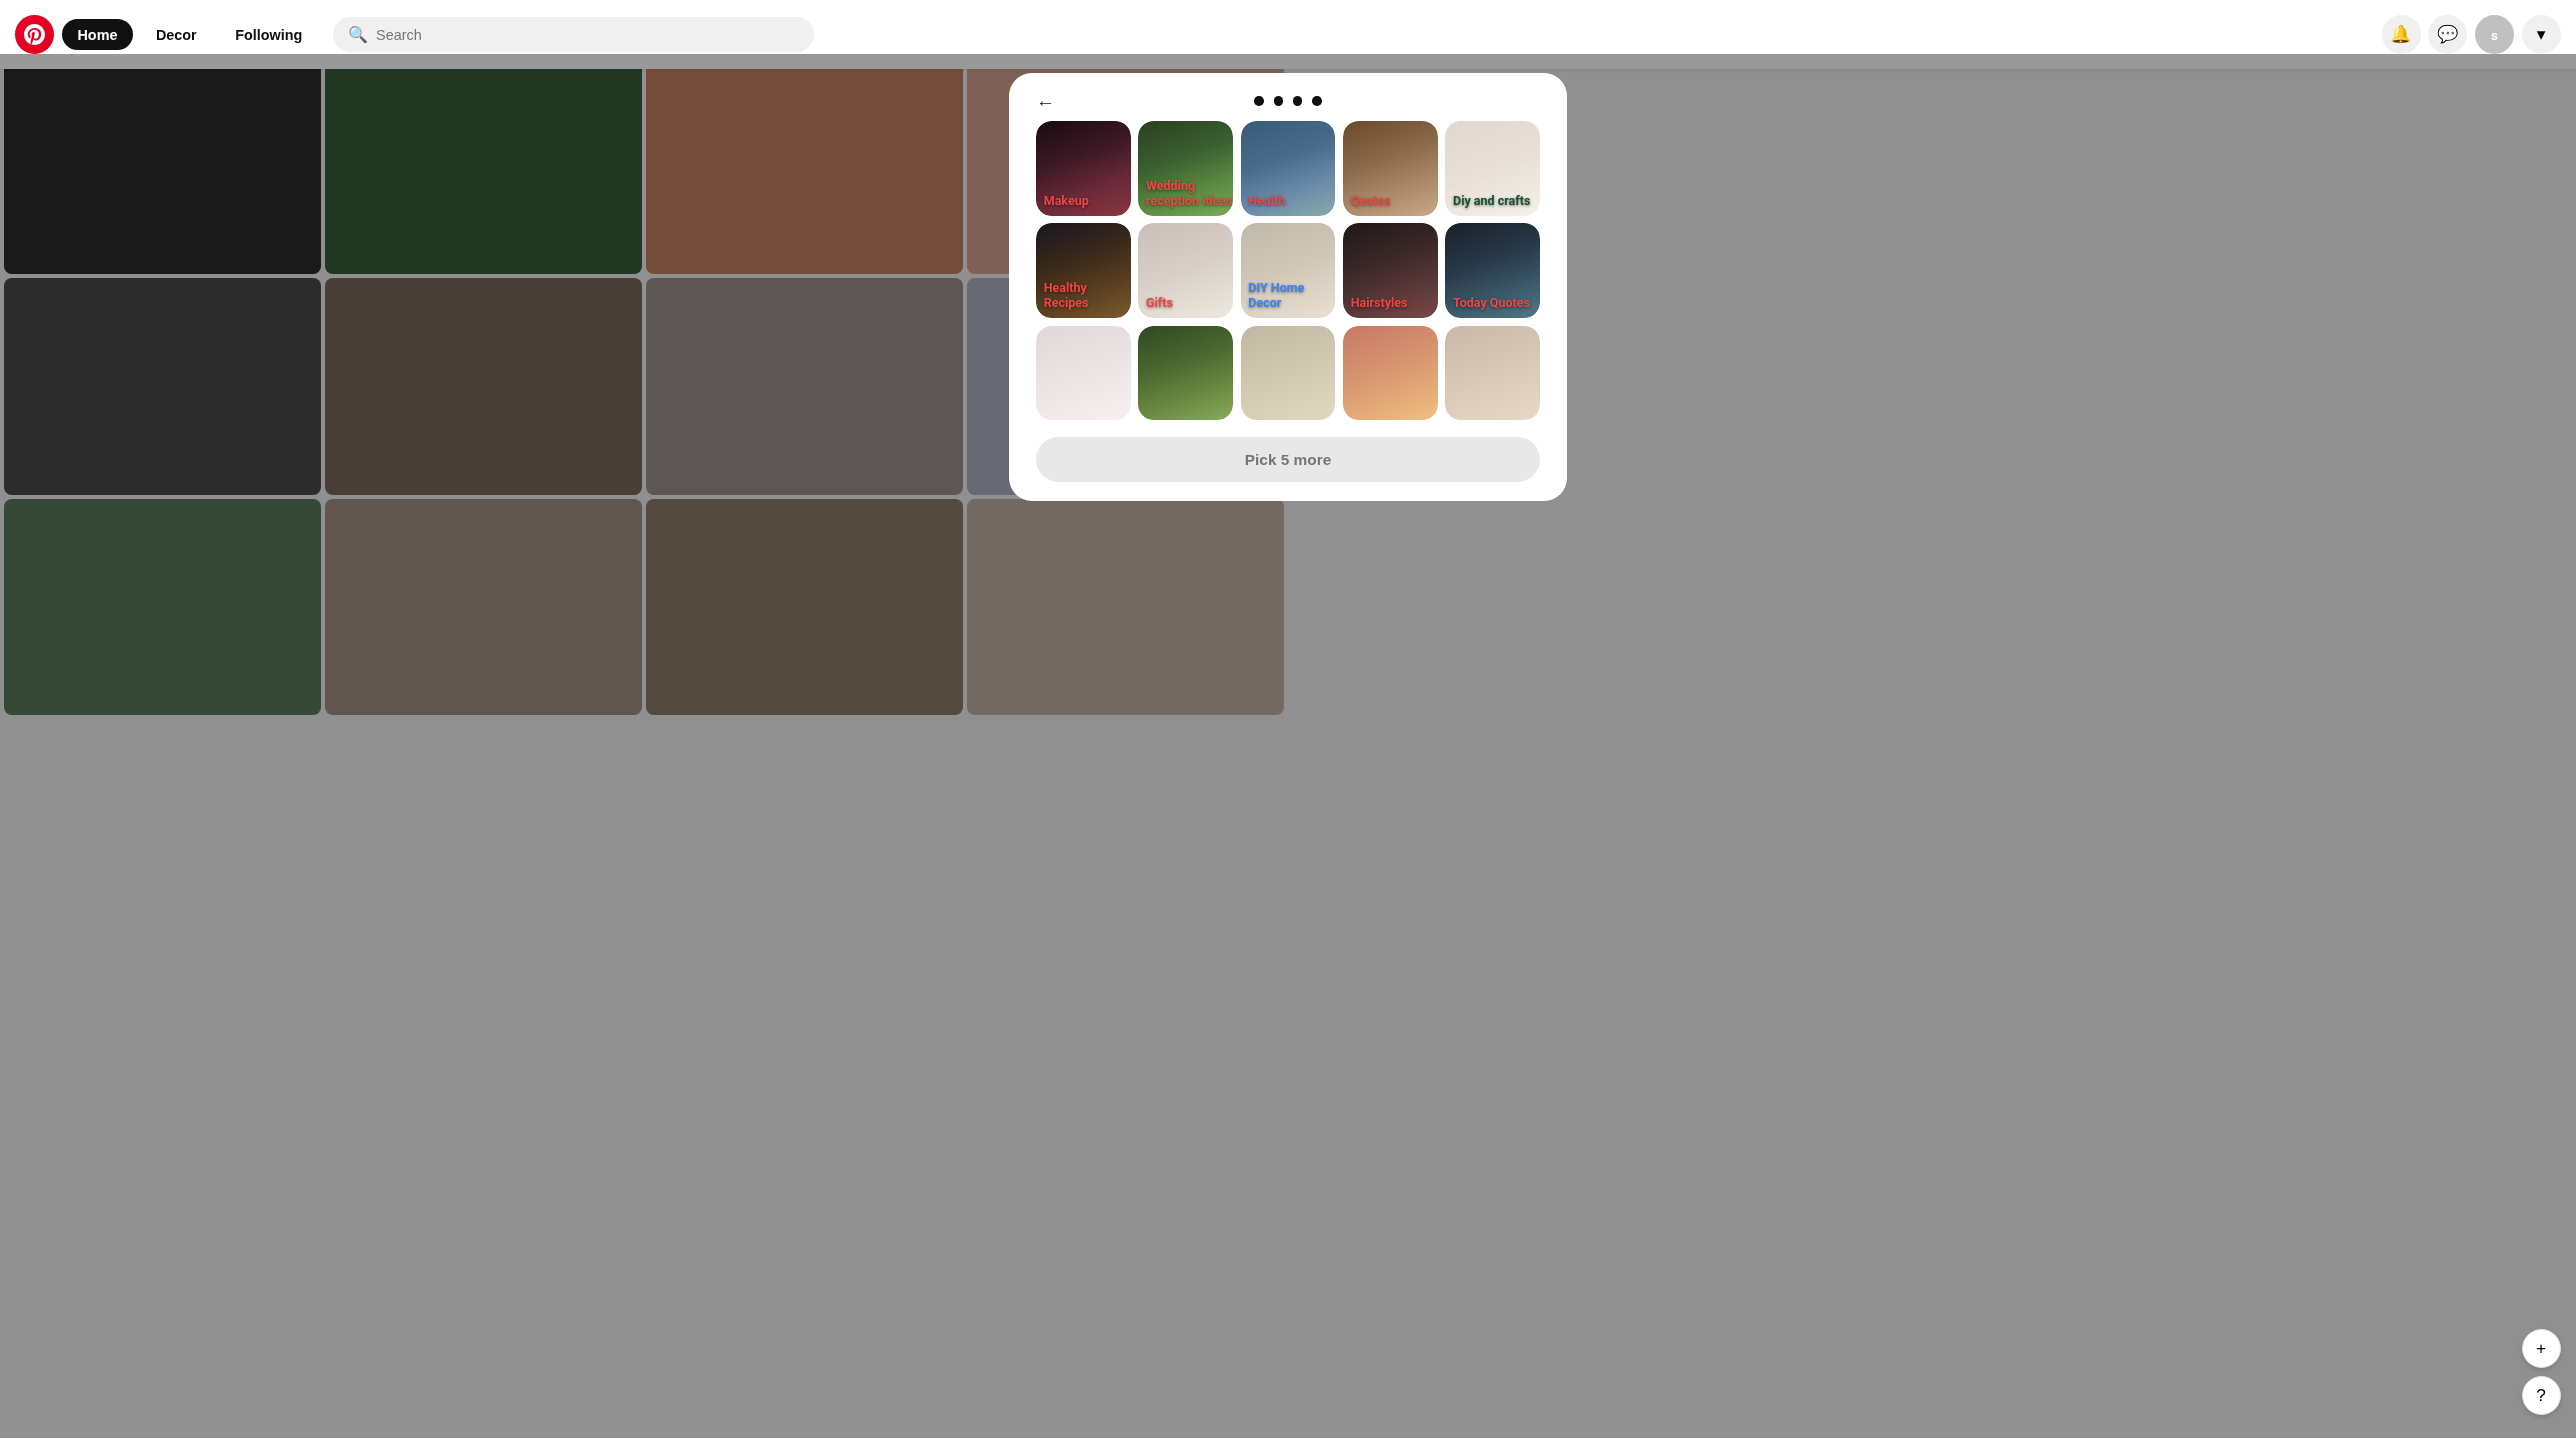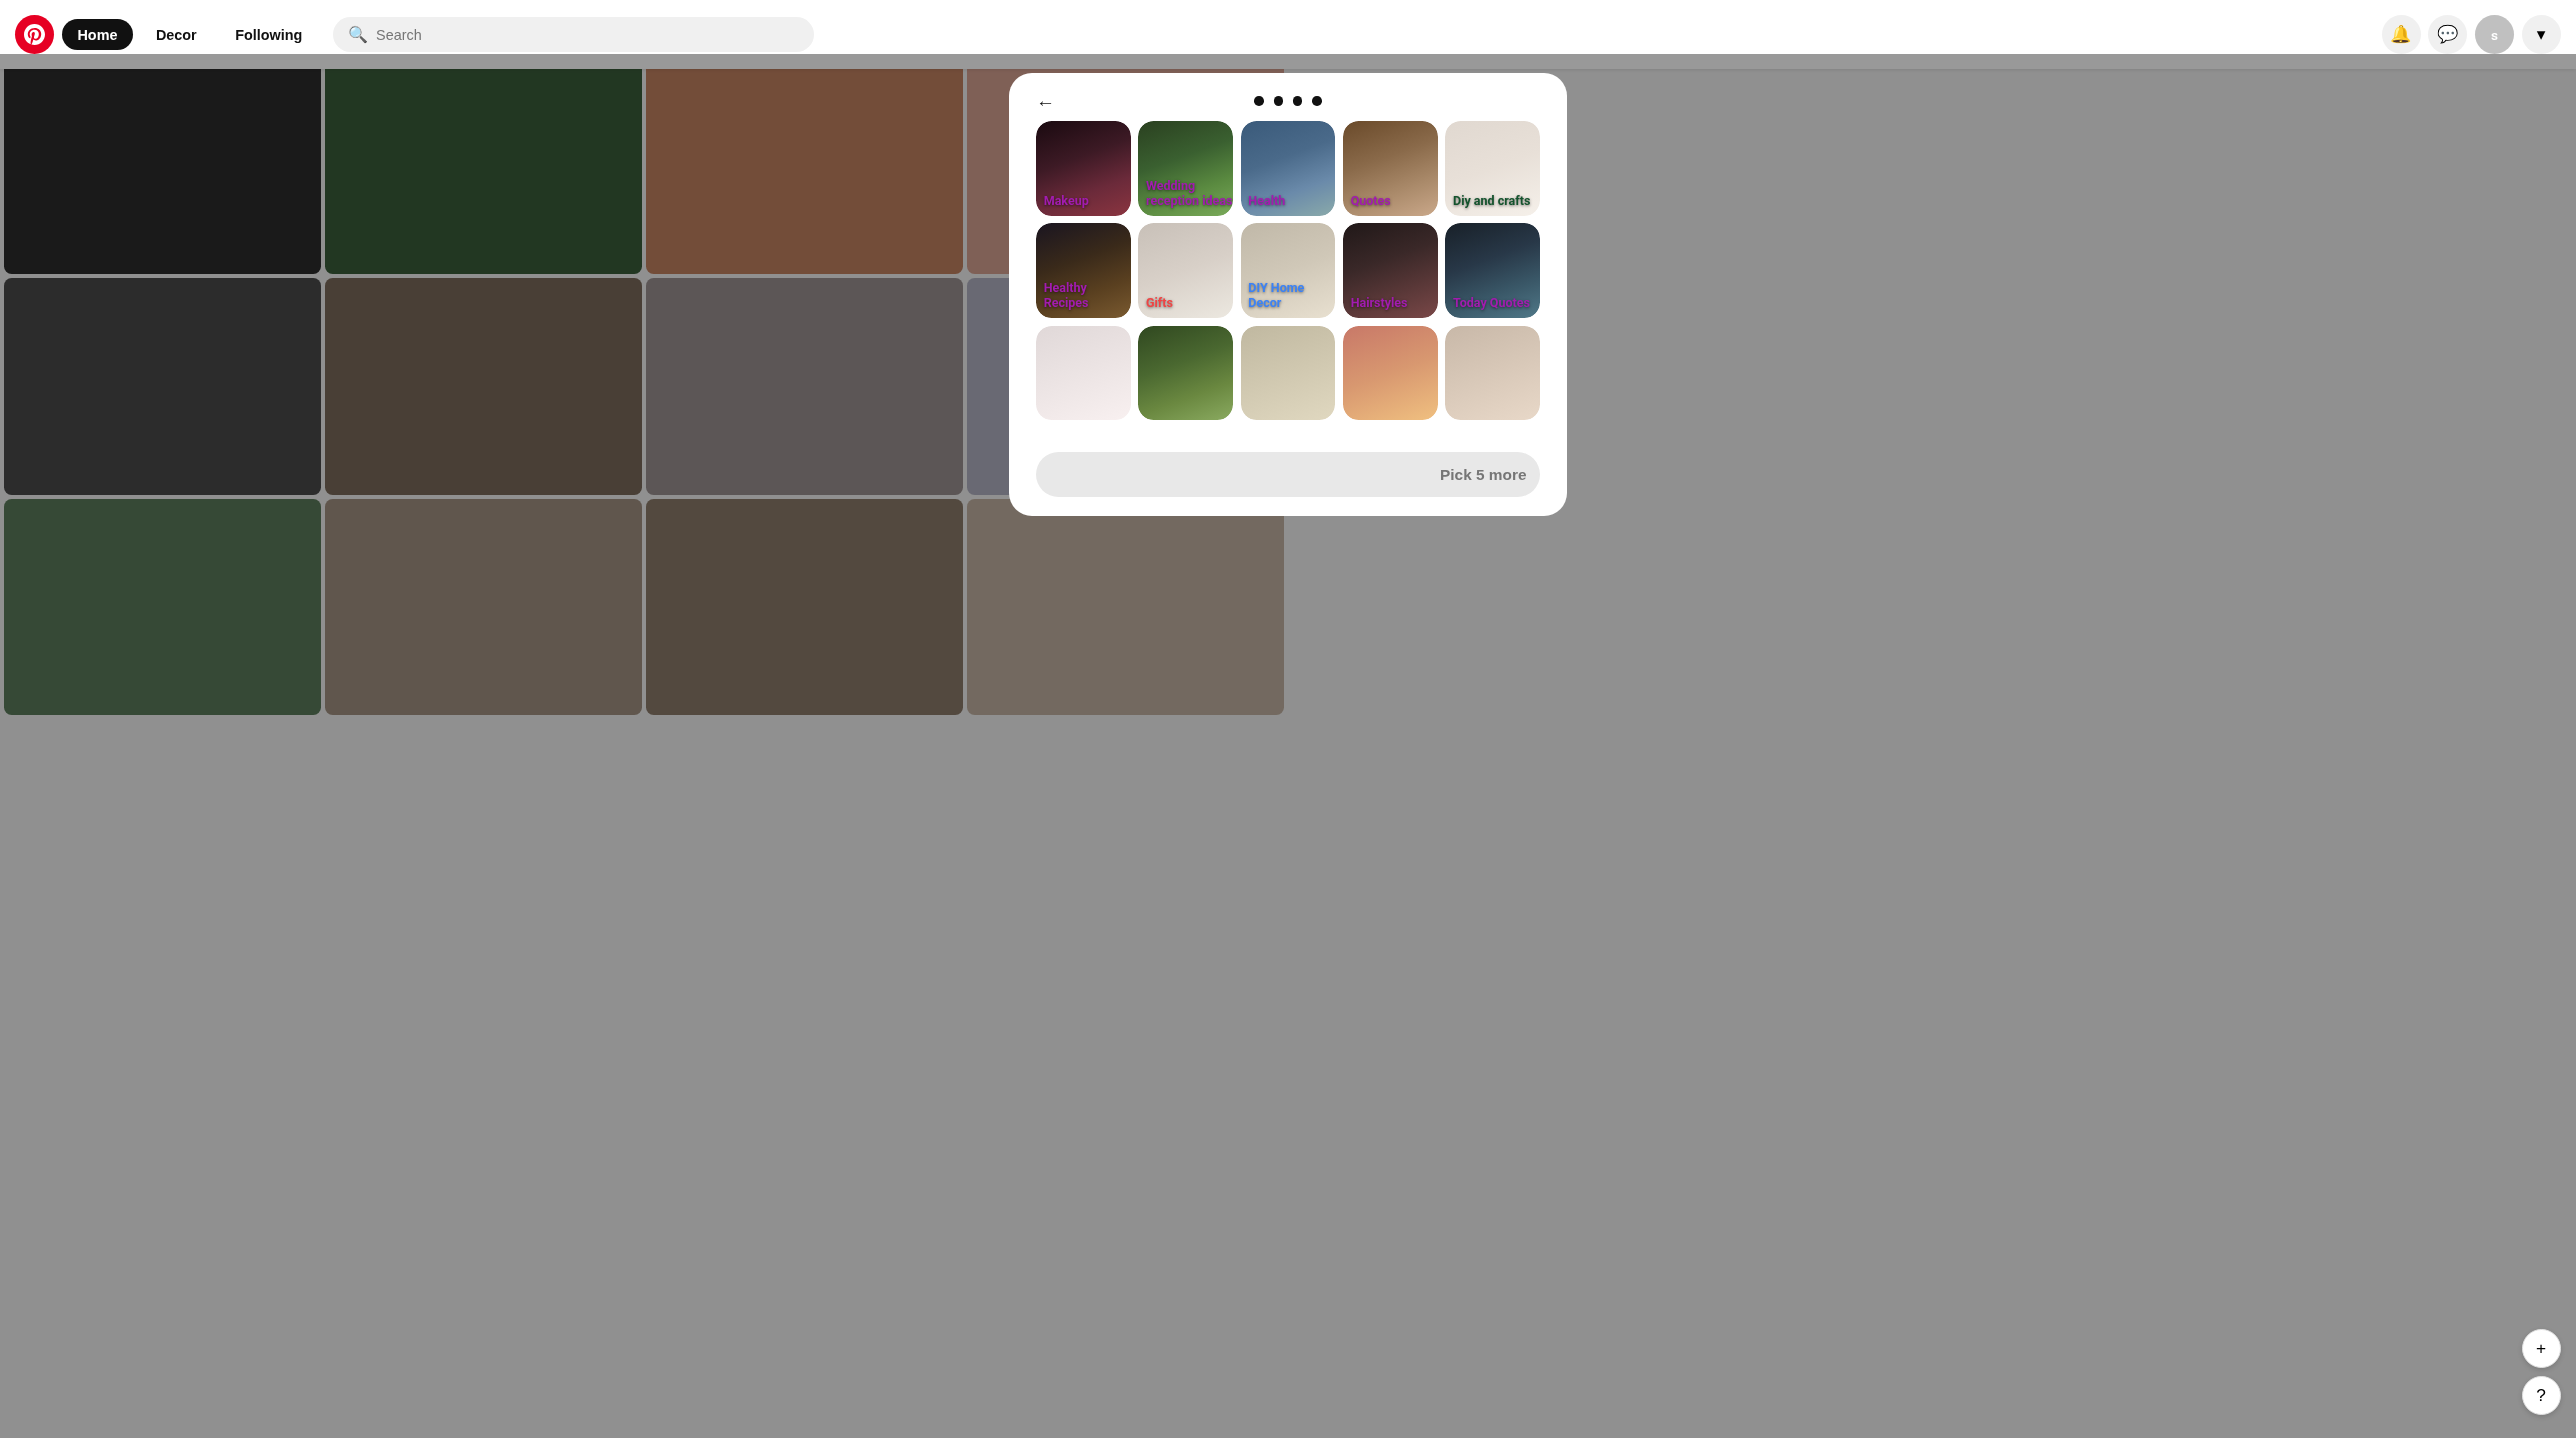--- a/index.html
+++ b/index.html
@@ -173,21 +173,21 @@
     }
     .interest-card .card-bg {
       width: 100%;
       height: 100%;
       border-radius: 15.4px;
     }
     .interest-card .card-label {
       position: absolute;
       bottom: 7.7px;
       left: 7.7px;
-      color: #a21caf;
+      color: #ef4444;
       font-size: 12.5px;
       font-weight: 700;
       text-shadow: 0 1px 2.9px rgba(0,0,0,0.5);
       line-height: 1.2;
     }
 
     
     .card-makeup .card-bg { background: linear-gradient(135deg, #2a1520 0%, #5a2535 50%, #8b3a4a 100%); }
     .card-wedding .card-bg { background: linear-gradient(135deg, #2d4a2d 0%, #4a7a4a 50%, #6aaa5a 100%); }
     .card-health .card-bg { background: linear-gradient(135deg, #4a6a8a 0%, #5a7a9a 60%, #8aaa9a 100%); }
@@ -205,31 +205,30 @@
     .card-skincare .card-label { color: #333; }
     .card-pets .card-bg { background: linear-gradient(135deg, #3a5a2a 0%, #5a7a4a 50%, #7a9a5a 100%); }
     .card-drinks .card-bg { background: linear-gradient(135deg, #c8c0b0 0%, #d8d0c0 60%, #e8e0d0 100%); }
     .card-drinks .card-label { color: #333; }
     .card-food .card-bg { background: linear-gradient(135deg, #e08080 0%, #e8a080 60%, #f0c080 100%); }
     .card-hands .card-bg { background: linear-gradient(135deg, #d8c8b8 0%, #e0d0c0 60%, #e8d8c8 100%); }
     .card-hands .card-label { color: #333; }
 
     
     .pick-more-btn {
-      margin-top: 28px;
+      margin-top: 13px;
       width: 100%;
       padding: 13.5px;
       border-radius: 27px;
       border: none;
       background: #e8e8e8;
       color: #767676;
       font-size: 15.4px;
       font-weight: 600;
       cursor: pointer;
-      text-align: right;
     }
 
     
     .bg-grid {
       position: absolute;
       top: 54px; left: 0; right: 0; bottom: 0;
       display: grid;
       grid-template-columns: 1fr 1fr 1fr 1fr;
       grid-template-rows: 1fr 1fr 1fr;
       gap: 3.9px;

